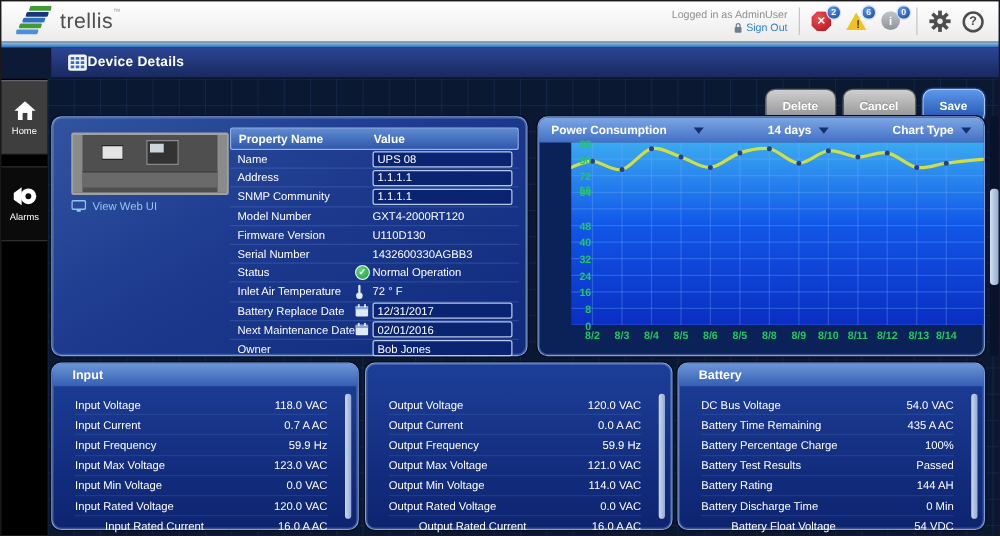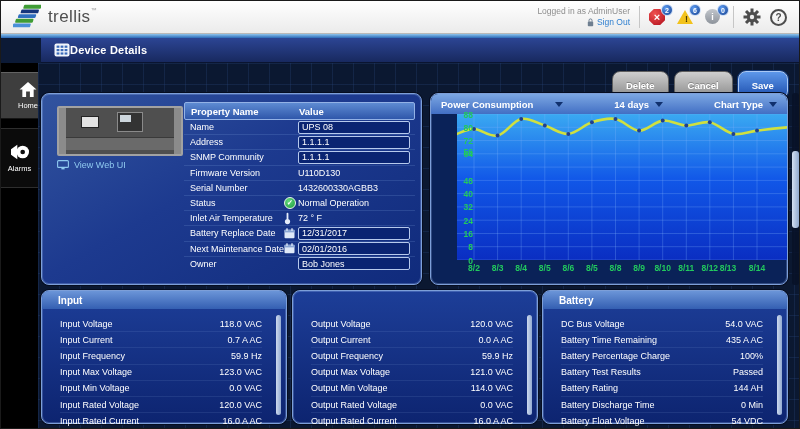--- a/index.html
+++ b/index.html
@@ -47,22 +47,22 @@
              background:linear-gradient(#8ec4ec,#2a6ab8); }
   .titlebar { position:absolute; top:37px; width:100%; height:25px;
              background:linear-gradient(#2c4594,#18295f); border-bottom:1px solid #0a1430;
              display:flex; align-items:center; padding-left:13px; box-sizing:border-box;margin-left:40px; }
   .title-text { color:#fff; font-size:11px; font-weight:bold; letter-spacing:.2px; }
 
   
   .sidebar { position:absolute; left:0; top:62px; width:37px; bottom:0; background:#000; }
   .side-item { width:100%; display:flex; flex-direction:column; align-items:center;
                justify-content:center; gap:3px; cursor:pointer; box-sizing:border-box; }
-  .side-home { margin-top:9px; height:47px; background:#3e3e3e;
-               border-top:1px solid #636363; border-bottom:1px solid #161616;align-items:flex-end; }
+  .side-home { margin-top:1px; height:60px; background:#3e3e3e;
+               border-top:1px solid #636363; border-bottom:1px solid #161616; }
   .side-alarms { margin-top:9px; height:60px; background:#0b0b0b;
                border-top:1px solid #2e2e2e; border-bottom:1px solid #2e2e2e; }
   .side-label { font-size:7.5px; color:#fff; }
 
   
   .content-bg { position:absolute; left:37px; top:62px; right:0; bottom:0; background-color:#0b1831;
       background-image:linear-gradient(rgba(50,85,150,.22) 1px, transparent 1px),
                        linear-gradient(90deg, rgba(50,85,150,.22) 1px, transparent 1px);
       background-size:21px 21px; }
 
@@ -135,21 +135,21 @@
          background:linear-gradient(#1d3e98,#0d2470); }
   #panel-input   { left:40px; }
   #panel-output  { left:291px; }
   #panel-battery { left:541px; }
   .metric-header { height:18px; border-radius:7px 7px 0 0; background:linear-gradient(#6b95d8,#345fb2);
          display:flex; align-items:center; padding-left:16px; color:#fff; font-size:10px;
          font-weight:bold; }
   .metric-body { position:absolute; top:18px; left:0; right:0; bottom:0; padding:7px 24px 0 18px; }
   .metric-row { display:flex; justify-content:space-between; align-items:center; height:15.2px;
          font-size:9px; color:#fff; border-bottom:1px solid rgba(150,180,230,.12); }
-  .metric-row:last-child { border-bottom:none; }
+  .metric-row:last-child { border-bottom:none;margin-left:24px; }
   .metric-scroll { position:absolute; right:5px; top:24px; width:5px; height:100px; border-radius:2.5px;
          background:linear-gradient(90deg,#cdd9ee,#93abd2); cursor:pointer; }
 
   
   .page-scroll { position:absolute; left:791px; top:92px; width:7px; height:192px;
          background:rgba(8,18,40,.9); border-radius:3px; }
   .page-thumb { position:absolute; left:0; top:58px; width:7px; height:77px; border-radius:3px;
          background:linear-gradient(90deg,#d4e0f2,#90a9cf); cursor:pointer; }
 </style>
 </head>
@@ -299,20 +299,25 @@
           </div>
           <div class="prop-row">
             <span class="prop-label">Address</span>
             <span class="icon-slot"></span>
             <input class="prop-input" type="text" value="1.1.1.1" style="">
           </div>
           <div class="prop-row">
             <span class="prop-label">SNMP Community</span>
             <span class="icon-slot"></span>
             <input class="prop-input" type="text" value="1.1.1.1" style="">
+          </div>
+          <div class="prop-row">
+            <span class="prop-label">Model Number</span>
+            <span class="icon-slot"></span>
+            <span class="prop-text">GXT4-2000RT120</span>
           </div>
           <div class="prop-row">
             <span class="prop-label">Firmware Version</span>
             <span class="icon-slot"></span>
             <span class="prop-text">U110D130</span>
           </div>
           <div class="prop-row">
             <span class="prop-label">Serial Number</span>
             <span class="icon-slot"></span>
             <span class="prop-text">1432600330AGBB3</span>
@@ -440,21 +445,21 @@
         <div class="xtick" style="left: 53.5833px;">8/3</div>
         <div class="xtick" style="left: 77.1667px;">8/4</div>
         <div class="xtick" style="left: 100.75px;">8/5</div>
         <div class="xtick" style="left: 124.333px;">8/6</div>
         <div class="xtick" style="left: 147.917px;">8/5</div>
         <div class="xtick" style="left: 171.5px;">8/8</div>
         <div class="xtick" style="left: 195.083px;">8/9</div>
         <div class="xtick" style="left: 218.667px;">8/10</div>
         <div class="xtick" style="left: 242.25px;">8/11</div>
         <div class="xtick" style="left: 265.833px;">8/12</div>
-        <div class="xtick" style="left: 284px;">8/13</div>
+        <div class="xtick" style="left: 291px;">8/13</div>
         <div class="xtick" style="left: 313px;">8/14</div>
       </div>
   </section>
 
   <section class="panel metric-panel" id="panel-input">
     <div class="metric-header">Input</div>
     <div class="metric-body">
         <div class="metric-row">
           <span>Input Voltage</span>
           <span>118.0 VAC</span>

